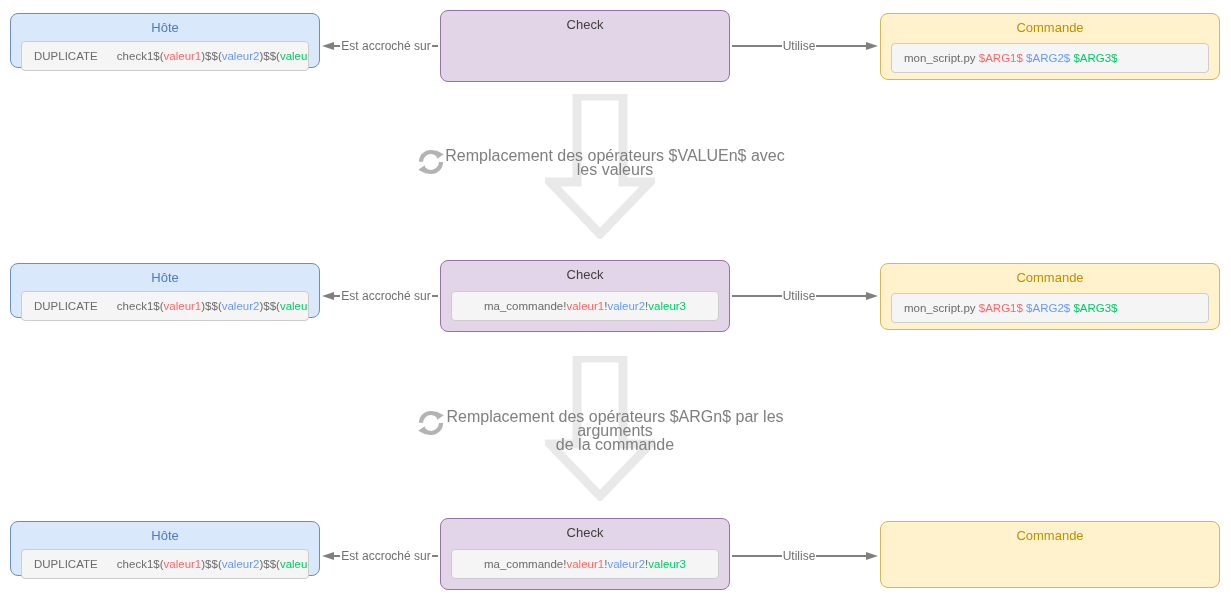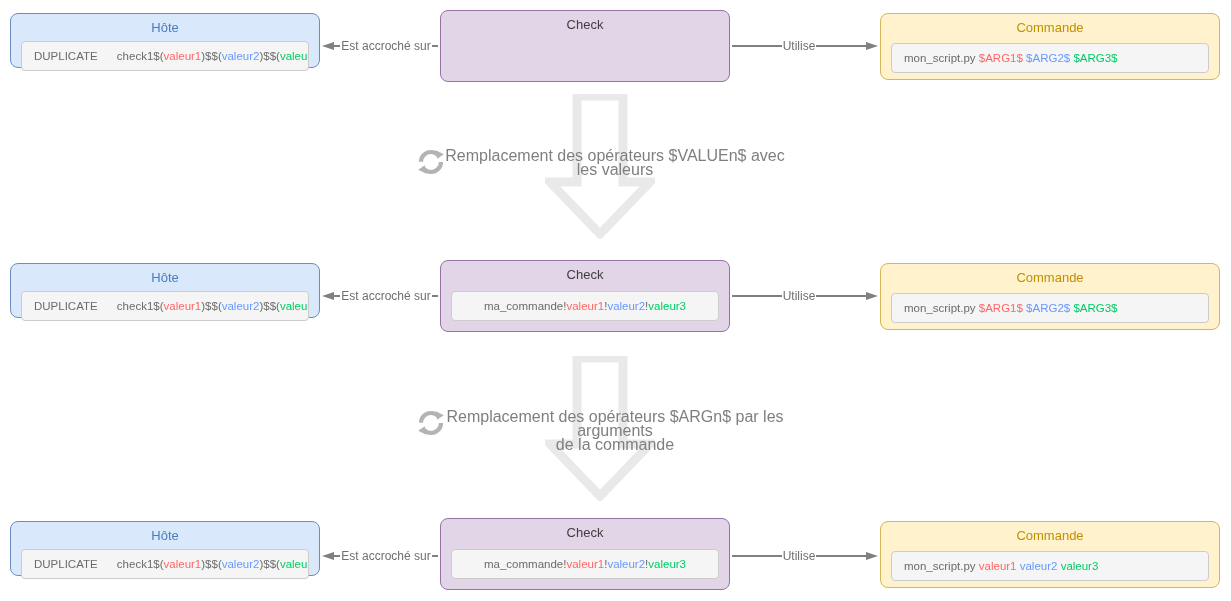--- a/index.html
+++ b/index.html
@@ -149,17 +149,16 @@
       <div class="content"><span style="color: rgb(107, 107, 107);">ma_commande!</span><span style="color: rgb(255, 102, 102);">valeur1</span><span style="color: rgb(107, 107, 107);">!</span><span style="color: rgb(102, 153, 255);">valeur2</span><span style="color: rgb(107, 107, 107);">!</span><span style="color: rgb(0, 204, 102);">valeur3</span></div>
     </div>
     <div class="connector right" style="top:550px;">
       <span class="line"></span>
       <span class="connector-label">Utilise</span>
       <span class="line"></span>
       <span class="arrowhead-right"></span>
     </div>
     <div class="box commande" style="top:521px;">
       <div class="box-title">Commande</div>
-      <div class="content"><span style="color: rgb(107, 107, 107);">mon_script.py </span><span style="color: rgb(255, 102, 102);">valeur1</span><span style="color: rgb(107, 107, 107);"> </span><span style="color: rgb(102, 153, 255);">valeur2</span><span style="color: rgb(107, 107, 107);"> </span><span style="color: rgb(0, 204, 102);">valeur3</span></div>
     </div>
   </div>
 
 </div>
 
 </body></html>

